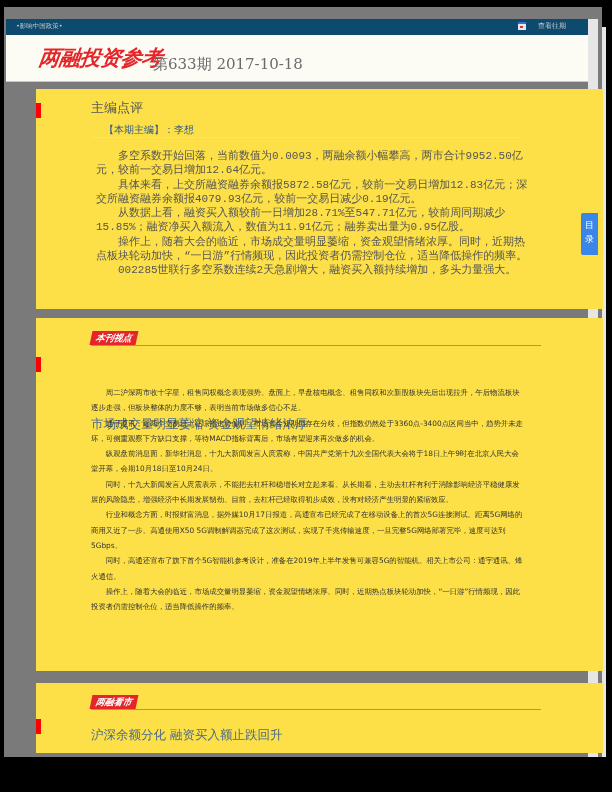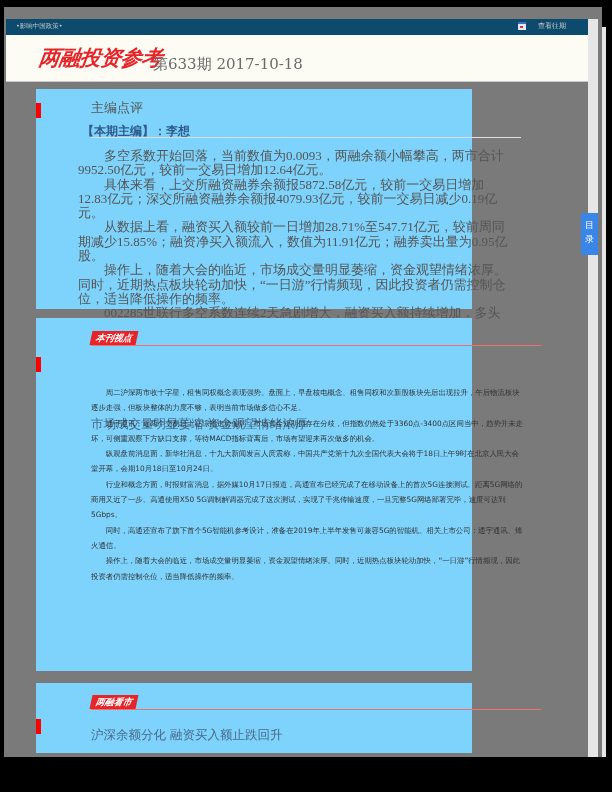--- a/index.html
+++ b/index.html
@@ -13,33 +13,33 @@
     .topbar { position: absolute; left: 6px; top: 19px; width: 582px; height: 16px; background: #0c4a6e; }
     .topbar .slogan { position: absolute; left: 10px; top: 3px; font-size: 6.5px; color: #c8c8c8; font-family: "DejaVu Serif", serif; }
     .topbar .archive { position: absolute; right: 22px; top: 2px; font-size: 7px; color: #c8c8c8; font-family: "DejaVu Serif", serif; display: flex; align-items: center; gap: 12px; }
     .cal-icon { width: 8px; height: 8px; background: #e0e8f4; border-top: 2px solid #3a6fd0; position: relative; display: inline-block; }
     .cal-icon::after { content: ""; position: absolute; left: 2px; top: 2px; width: 3px; height: 2px; background: #d33; }
 
     .masthead { position: absolute; left: 6px; top: 35px; width: 582px; height: 47px; background: #fdfcf4; border-bottom: 1px solid #c9c9c9; }
     .logo { position: absolute; left: 33px; top: 9px; font-size: 21px; font-weight: bold; font-style: italic; color: #e4262a; letter-spacing: -0.5px; font-family: "DejaVu Sans", sans-serif; transform: skewX(-8deg); }
     .issue { position: absolute; left: 147px; top: 20px; font-size: 15px; color: #6a6a6a; font-family: "DejaVu Serif", serif; }
 
-    .card { position: absolute; left: 36px; width: 436px; background: #7dd3fc; }
+    .card { position: absolute; left: 36px; width: 567px; background: #fde047; }
     .card1 { top: 89px; height: 220px; }
     .card2 { top: 318px; height: 353px; }
     .card3 { top: 683px; height: 70px; }
 
     .marker { position: absolute; left: 36px; width: 5px; height: 15px; background: #ff0000; }
 
     .title1 { position: absolute; left: 55px; top: 10px; font-size: 13px; color: #555; font-family: "DejaVu Serif", serif; }
-    .editor { position: absolute; left: 46px; top: 34px; font-size: 12px; color: #2f5a8c; font-weight: bold; }
+    .editor { position: absolute; left: 68px; top: 34px; font-size: 10px; color: #2f5a8c; }
     .editor .name { color: #2f5a8c; }
     .rule-grey { position: absolute; left: 55px; top: 48px; width: 430px; height: 1px; background: #ddd; }
 
-    .review-body { position: absolute; left: 42px; top: 60px; width: 432px; font-family: Liberation Serif, serif; font-size: 13px; line-height: 14.3px; color: #555; }
+    .review-body { position: absolute; left: 60px; top: 60px; width: 432px; font-family: Liberation Mono, monospace; font-size: 11px; line-height: 14.3px; color: #555; }
     .review-body p { text-indent: 2em; }
 
     .section-tag { position: absolute; left: 55px; height: 14px; padding: 0 5px; background: #e4262a; color: #fff; font-size: 9px; font-weight: bold; font-style: italic; line-height: 14px; transform: skewX(-12deg); }
     .section-rule { position: absolute; left: 55px; width: 450px; height: 1px; background: #f07070; }
     .article-title { position: absolute; left: 55px; font-size: 12.5px; color: #4a6a8a; font-family: "DejaVu Serif", serif; }
 
     .article-body { position: absolute; left: 55px; top: 67px; width: 435px; font-size: 7.4px; line-height: 15.3px; color: #333; }
     .article-body p { text-indent: 2em; }
 
     .toc-tab { position: absolute; left: 581px; top: 213px; width: 17px; height: 42px; background: #3a86e8; border-radius: 2px 0 0 2px; color: #fff; font-size: 9px; line-height: 14px; text-align: center; padding-top: 5px; }
@@ -85,20 +85,21 @@
 <div class="marker" style="top:103px;"></div>
 
 <div class="card card2">
   <div class="section-tag" style="top:13px;">本刊视点</div>
   <div class="section-rule" style="top:27px;"></div>
   <div class="article-title" style="top:54px;margin-top:44px;">市场成交量明显萎缩 资金观望情绪浓厚</div>
   <div class="article-body">
     <p>周二沪深两市收十字星，租售同权概念表现强势。盘面上，早盘核电概念、租售同权和次新股板块先后出现拉升，午后物流板块逐步走强，但板块整体的力度不够，表明当前市场做多信心不足。</p>
     <p>通宇通讯，近两个交易日上证综指走势偏弱，市场资金短期仍存在分歧，但指数仍然处于3360点-3400点区间当中，趋势并未走坏，可侧重观察下方缺口支撑，等待MACD指标背离后，市场有望迎来再次做多的机会。</p>
     <p>纵观盘前消息面，新华社消息，十九大新闻发言人庹震称，中国共产党第十九次全国代表大会将于18日上午9时在北京人民大会堂开幕，会期10月18日至10月24日。</p>
+    <p>同时，十九大新闻发言人庹震表示，不能把去杠杆和稳增长对立起来看。从长期看，主动去杠杆有利于消除影响经济平稳健康发展的风险隐患，增强经济中长期发展韧劲。目前，去杠杆已经取得初步成效，没有对经济产生明显的紧缩效应。</p>
     <p>行业和概念方面，时报财富消息，据外媒10月17日报道，高通宣布已经完成了在移动设备上的首次5G连接测试。距离5G网络的商用又近了一步。高通使用X50 5G调制解调器完成了这次测试，实现了千兆传输速度，一旦完整5G网络部署完毕，速度可达到5Gbps。</p>
     <p>同时，高通还宣布了旗下首个5G智能机参考设计，准备在2019年上半年发售可兼容5G的智能机。相关上市公司：通宇通讯、烽火通信。</p>
     <p>操作上，随着大会的临近，市场成交量明显萎缩，资金观望情绪浓厚。同时，近期热点板块轮动加快，“一日游”行情频现，因此投资者仍需控制仓位，适当降低操作的频率。</p>
   </div>
 </div>
 <div class="marker" style="top:357px;"></div>
 
 <div class="card card3">
   <div class="section-tag" style="top:12px;">两融看市</div>
   <div class="section-rule" style="top:26px;"></div>

